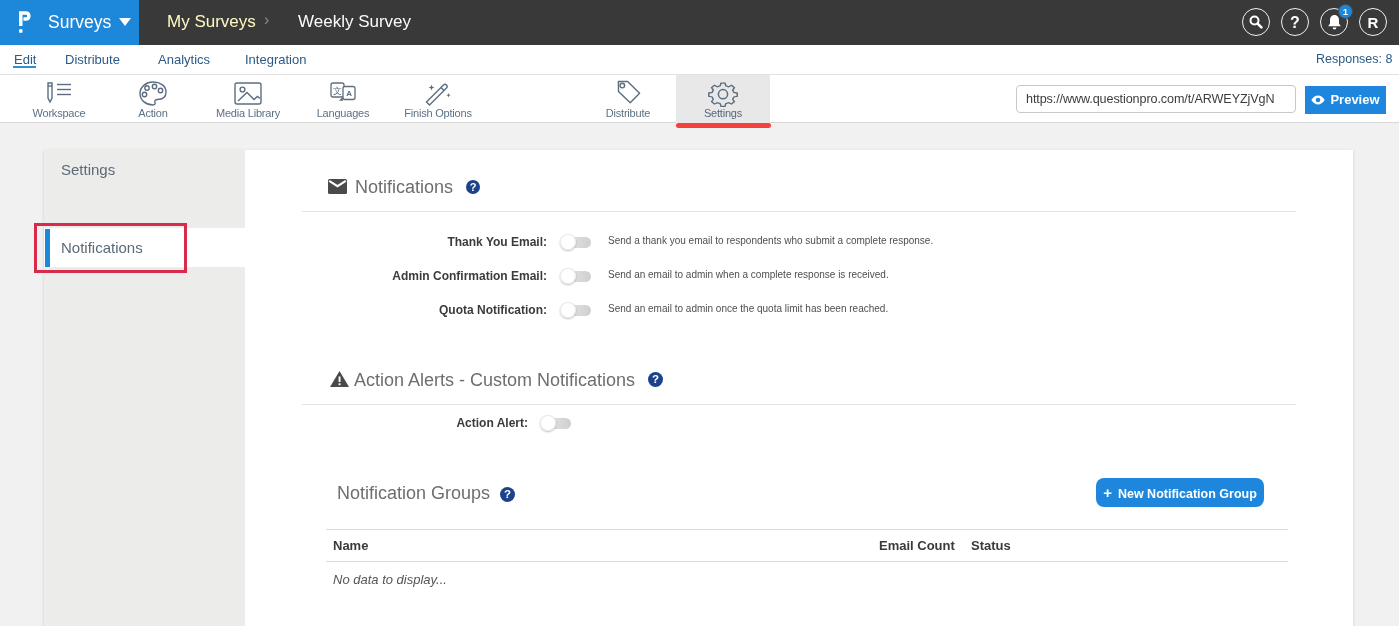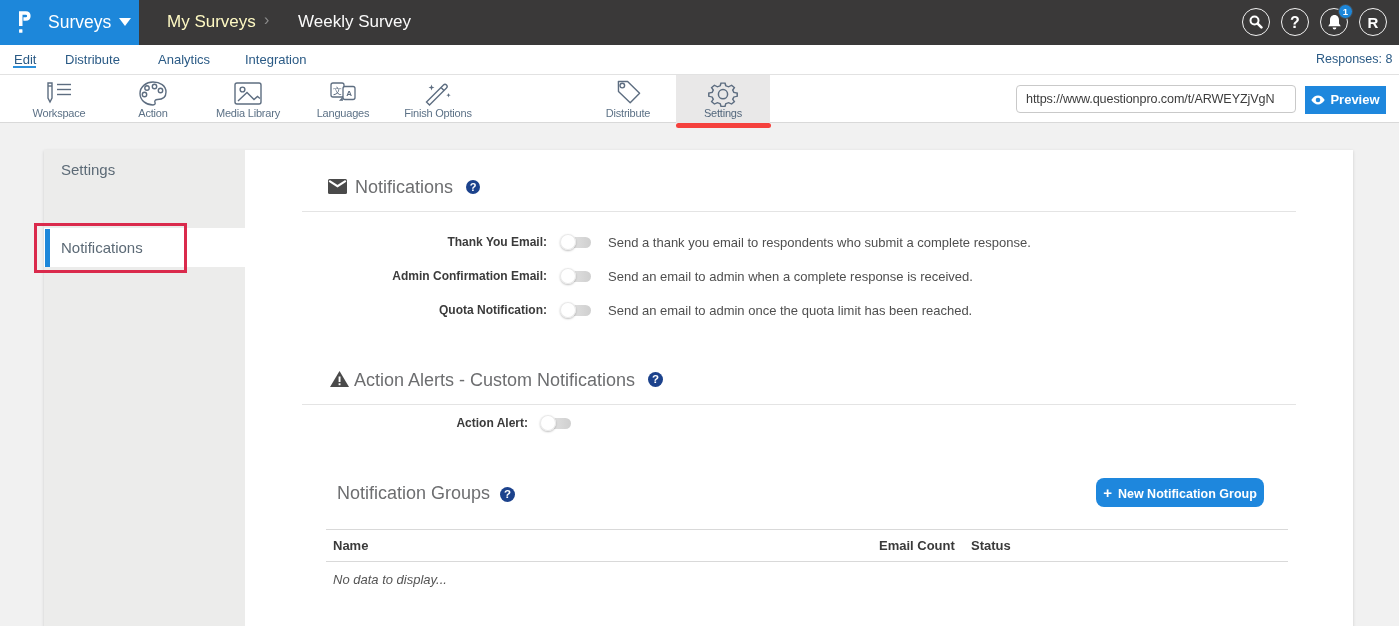--- a/index.html
+++ b/index.html
@@ -39,21 +39,21 @@
 .sidebar { position:absolute; left:0; top:0; width:201px; height:500px; background:#ececeb; }
 .sbitem { position:absolute; left:0; width:201px; height:39px; font-size:15px; color:#5c6a76; line-height:39px; padding-left:17px; }
 .sbactive { background:#fff; width:202px; }
 .bluebar { position:absolute; left:1px; top:1px; width:5px; height:38px; background:#1d87da; }
 .redbox { position:absolute; left:-10px; top:73px; width:153px; height:50px; border:3px solid #da2a4c; }
 
 
 .h2row { position:absolute; font-size:18px; color:#6d6e70; }
 .divider { position:absolute; left:302px; width:994px; height:1px; background:#e4e4e4; }
 .rowlabel { position:absolute; font-size:12px; font-weight:bold; color:#3b3b3b; text-align:right; }
-.rowdesc { position:absolute; font-size:13px; color:#4f4f4f; }
+.rowdesc { position:absolute; font-size:10px; color:#4f4f4f; }
 .toggle { position:absolute; width:31px; height:16px; }
 .toggle .track { position:absolute; left:3px; top:3px; width:28px; height:11px; border-radius:6px; background:linear-gradient(to right,#e8e8e8,#cfcfcf); }
 .toggle .knob { position:absolute; left:0; top:0; width:16px; height:16px; border-radius:50%; background:#fff; box-shadow:0 1px 2px rgba(0,0,0,0.25), 0 0 0 1px #e9e9e9 inset; }
 .qicon { position:absolute; border-radius:50%; background:#1c428c; color:#fff; font-weight:bold; text-align:center; }
 .grpbtn { position:absolute; left:1096px; top:478px; width:168px; height:29px; background:#1e87dd; border-radius:8px; color:#fff; font-size:12.5px; font-weight:bold; text-align:center; line-height:29px; }
 .tline { position:absolute; left:326px; width:962px; height:1px; background:#d9d9d9; }
 .th { position:absolute; font-size:13px; font-weight:bold; color:#3a3a3a;text-align:center; }
 .nodata { position:absolute; left:333px; top:572px; font-size:13px; font-style:italic; color:#555; }
 </style>
 </head>

